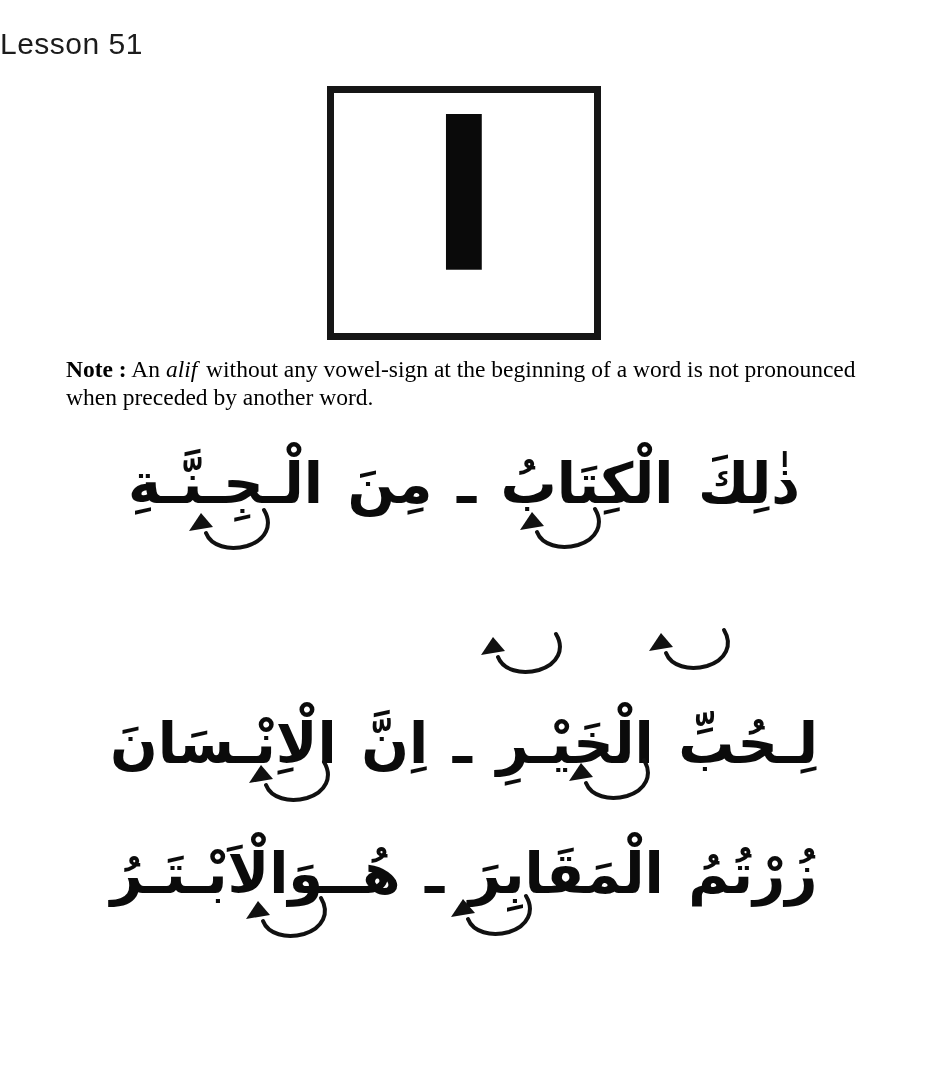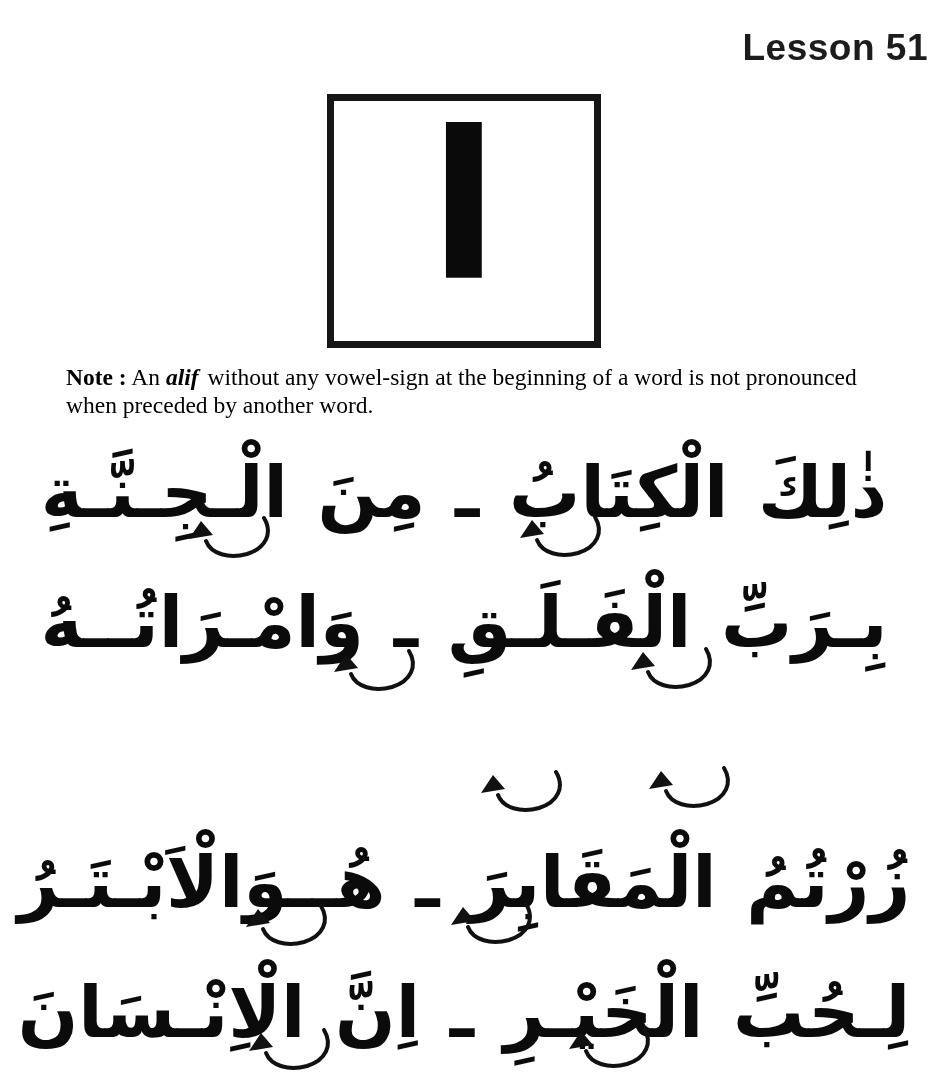--- a/index.html
+++ b/index.html
@@ -5,24 +5,24 @@
   * { margin: 0; padding: 0; box-sizing: border-box; }
   html, body { width: 928px; height: 1083px; }
   body {
     background: #ffffff;
     color: #111111;
     font-family: "Liberation Sans", sans-serif;
     overflow: hidden;
     position: relative;
   }
   .title {
-    text-align: right;
+    text-align: left;
     margin-top: 27px;
-    font-size: 37px;
-    font-weight: 700;
+    font-size: 30px;
+    font-weight: 400;
     letter-spacing: 0.5px;
     color: #1c1c1c;
     font-family: "Liberation Sans", sans-serif;
   }
   .letter-box {
     width: 274px;
     height: 254px;
     border: 7px solid #161616;
     margin: 25px auto 0 auto;
     display: flex;
@@ -44,35 +44,34 @@
     font-size: 23.5px;
     line-height: 1.18;
     color: #000000;
   }
   .note-label {
     font-weight: 700;
   }
   .note-italic {
     font-style: italic;
     padding-right: 3px;
-    font-weight: bold;
   }
   .exercise { margin-top: 8px; }
   .row {
     position: relative;
     height: 130px;
     display: flex;
     align-items: center;
     justify-content: center;
     direction: rtl;
     white-space: nowrap;
   }
   .atext {
     font-family: "DejaVu Sans", sans-serif;
-    font-size: 71px;
+    font-size: 56px;
     font-weight: 700;
     color: #0b0b0b;
     word-spacing: 5px;
     line-height: 1;
   }
   .arrow {
     position: absolute;
     width: 92px;
     height: 46px;
     pointer-events: none;
@@ -103,61 +102,50 @@
       <svg class="arrow" style="left:515px;top:86px" viewBox="0 0 92 46">
         <path d="M 80 4 C 89 19 82 34 63 40 C 45 45 27 40 22 27" fill="none" stroke="#111" stroke-width="4" stroke-linecap="round"></path>
         <polygon points="17,7 5,25 29,21" fill="#111"></polygon>
       </svg>
       <svg class="arrow" style="left:184px;top:87px" viewBox="0 0 92 46">
         <path d="M 80 4 C 89 19 82 34 63 40 C 45 45 27 40 22 27" fill="none" stroke="#111" stroke-width="4" stroke-linecap="round"></path>
         <polygon points="17,7 5,25 29,21" fill="#111"></polygon>
       </svg>
     </div>
 
-    <div class="row">
-      <span class="atext">بِـرَبِّ الْفَـلَـقِ ـ وَامْـرَاتُــهُ</span>
-      <svg class="arrow" style="left:626px;top:88px" viewBox="0 0 92 46">
-        <path d="M 80 4 C 89 19 82 34 63 40 C 45 45 27 40 22 27" fill="none" stroke="#111" stroke-width="4" stroke-linecap="round"></path>
-        <polygon points="17,7 5,25 29,21" fill="#111"></polygon>
-      </svg>
-      <svg class="arrow" style="left:329px;top:90px" viewBox="0 0 92 46">
-        <path d="M 80 4 C 89 19 82 34 63 40 C 45 45 27 40 22 27" fill="none" stroke="#111" stroke-width="4" stroke-linecap="round"></path>
-        <polygon points="17,7 5,25 29,21" fill="#111"></polygon>
-      </svg>
-    </div>
 
     <div class="row">
       <svg class="arrow" style="left:644px;top:77px" viewBox="0 0 92 46">
         <path d="M 80 4 C 89 19 82 34 63 40 C 45 45 27 40 22 27" fill="none" stroke="#111" stroke-width="4" stroke-linecap="round"></path>
         <polygon points="17,7 5,25 29,21" fill="#111"></polygon>
       </svg>
       <svg class="arrow" style="left:476px;top:81px" viewBox="0 0 92 46">
+        <path d="M 80 4 C 89 19 82 34 63 40 C 45 45 27 40 22 27" fill="none" stroke="#111" stroke-width="4" stroke-linecap="round"></path>
+        <polygon points="17,7 5,25 29,21" fill="#111"></polygon>
+      </svg>
+    </div>
+
+    <div class="row">
+      <span class="atext">لِـحُبِّ الْخَيْـرِ ـ اِنَّ الْاِنْـسَانَ</span>
+      <svg class="arrow" style="left:564px;top:77px" viewBox="0 0 92 46">
+        <path d="M 80 4 C 89 19 82 34 63 40 C 45 45 27 40 22 27" fill="none" stroke="#111" stroke-width="4" stroke-linecap="round"></path>
+        <polygon points="17,7 5,25 29,21" fill="#111"></polygon>
+      </svg>
+      <svg class="arrow" style="left:244px;top:79px" viewBox="0 0 92 46">
         <path d="M 80 4 C 89 19 82 34 63 40 C 45 45 27 40 22 27" fill="none" stroke="#111" stroke-width="4" stroke-linecap="round"></path>
         <polygon points="17,7 5,25 29,21" fill="#111"></polygon>
       </svg>
     </div>
 
     <div class="row">
       <span class="atext">زُرْتُمُ الْمَقَابِرَ ـ هُــوَالْاَبْـتَـرُ</span>
       <svg class="arrow" style="left:446px;top:83px" viewBox="0 0 92 46">
         <path d="M 80 4 C 89 19 82 34 63 40 C 45 45 27 40 22 27" fill="none" stroke="#111" stroke-width="4" stroke-linecap="round"></path>
         <polygon points="17,7 5,25 29,21" fill="#111"></polygon>
       </svg>
       <svg class="arrow" style="left:241px;top:85px" viewBox="0 0 92 46">
         <path d="M 80 4 C 89 19 82 34 63 40 C 45 45 27 40 22 27" fill="none" stroke="#111" stroke-width="4" stroke-linecap="round"></path>
         <polygon points="17,7 5,25 29,21" fill="#111"></polygon>
       </svg>
     </div>
 
-    <div class="row">
-      <span class="atext">لِـحُبِّ الْخَيْـرِ ـ اِنَّ الْاِنْـسَانَ</span>
-      <svg class="arrow" style="left:564px;top:77px" viewBox="0 0 92 46">
-        <path d="M 80 4 C 89 19 82 34 63 40 C 45 45 27 40 22 27" fill="none" stroke="#111" stroke-width="4" stroke-linecap="round"></path>
-        <polygon points="17,7 5,25 29,21" fill="#111"></polygon>
-      </svg>
-      <svg class="arrow" style="left:244px;top:79px" viewBox="0 0 92 46">
-        <path d="M 80 4 C 89 19 82 34 63 40 C 45 45 27 40 22 27" fill="none" stroke="#111" stroke-width="4" stroke-linecap="round"></path>
-        <polygon points="17,7 5,25 29,21" fill="#111"></polygon>
-      </svg>
-    </div>
-
   </div>
 </div>
 
 </body></html>

